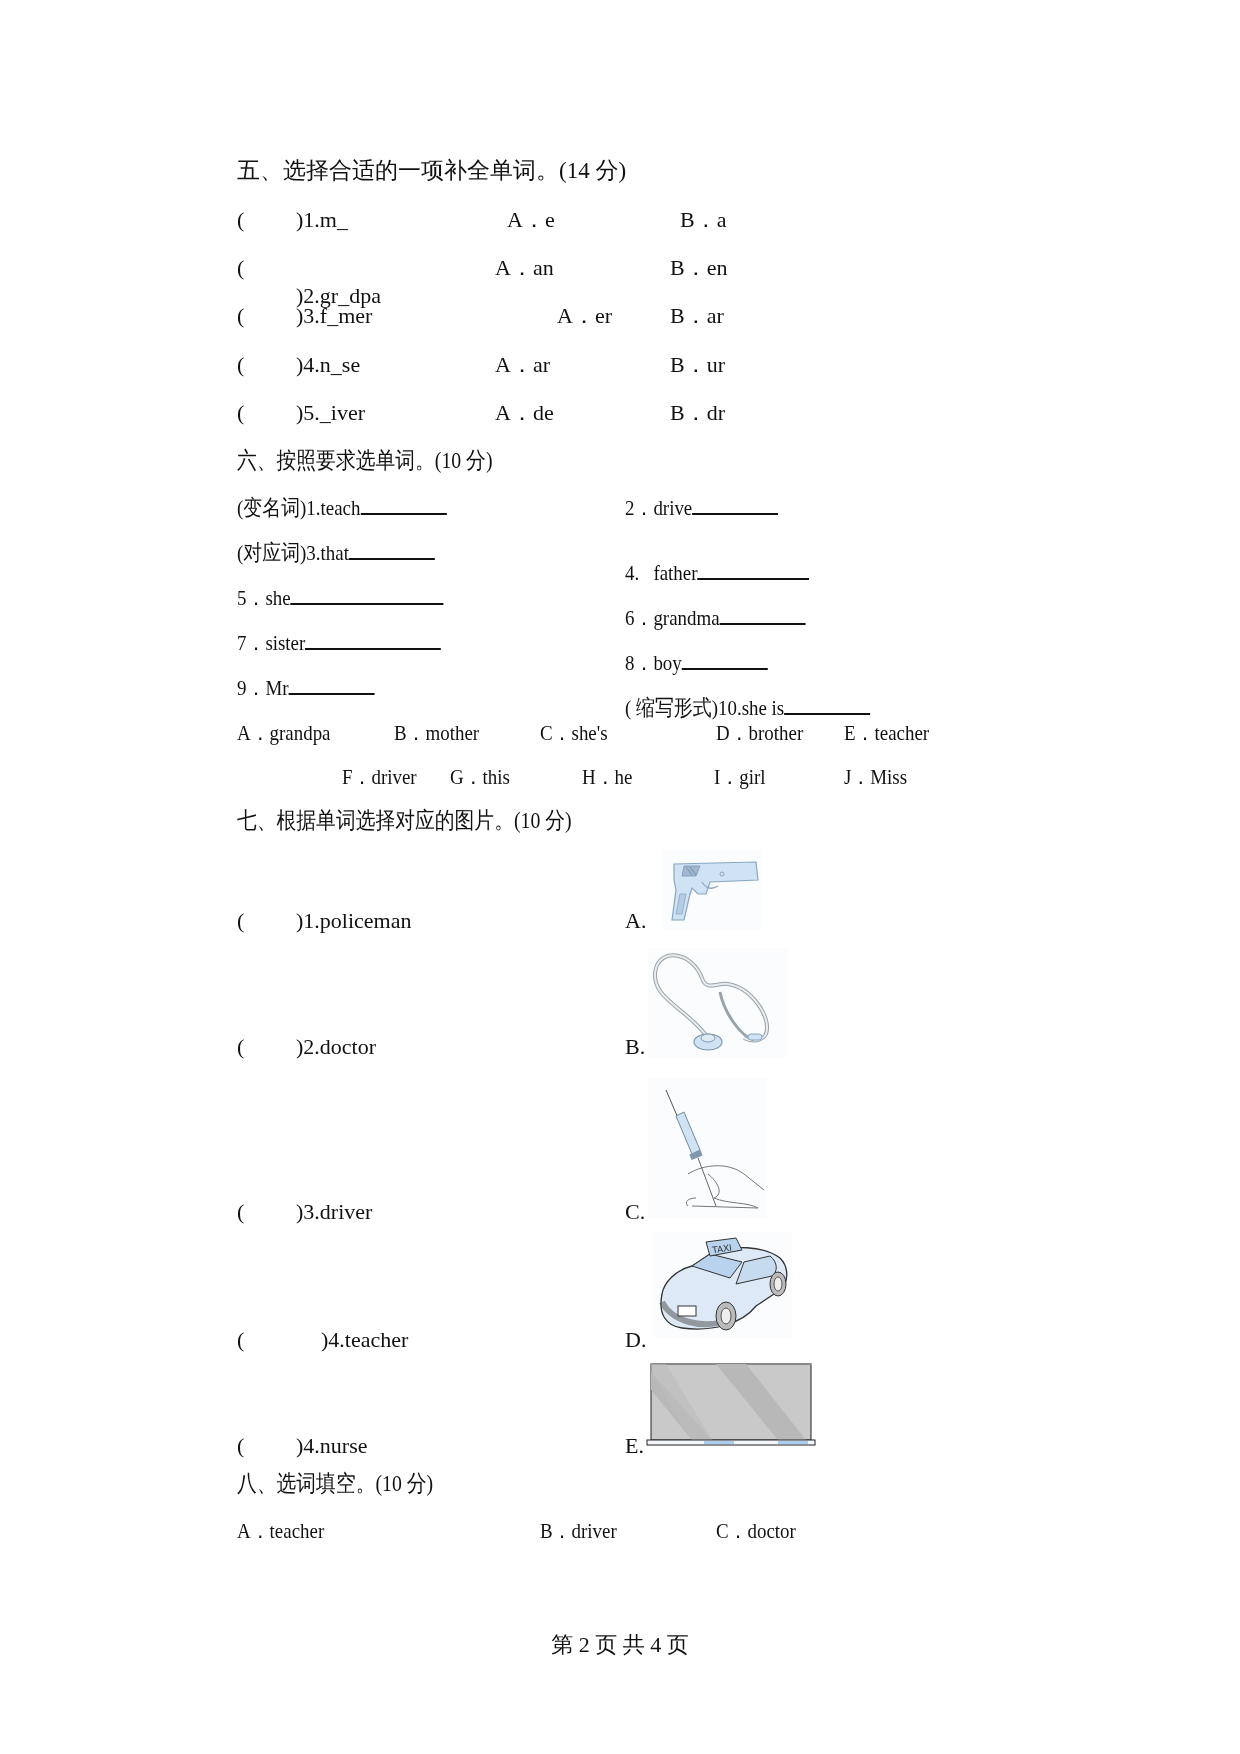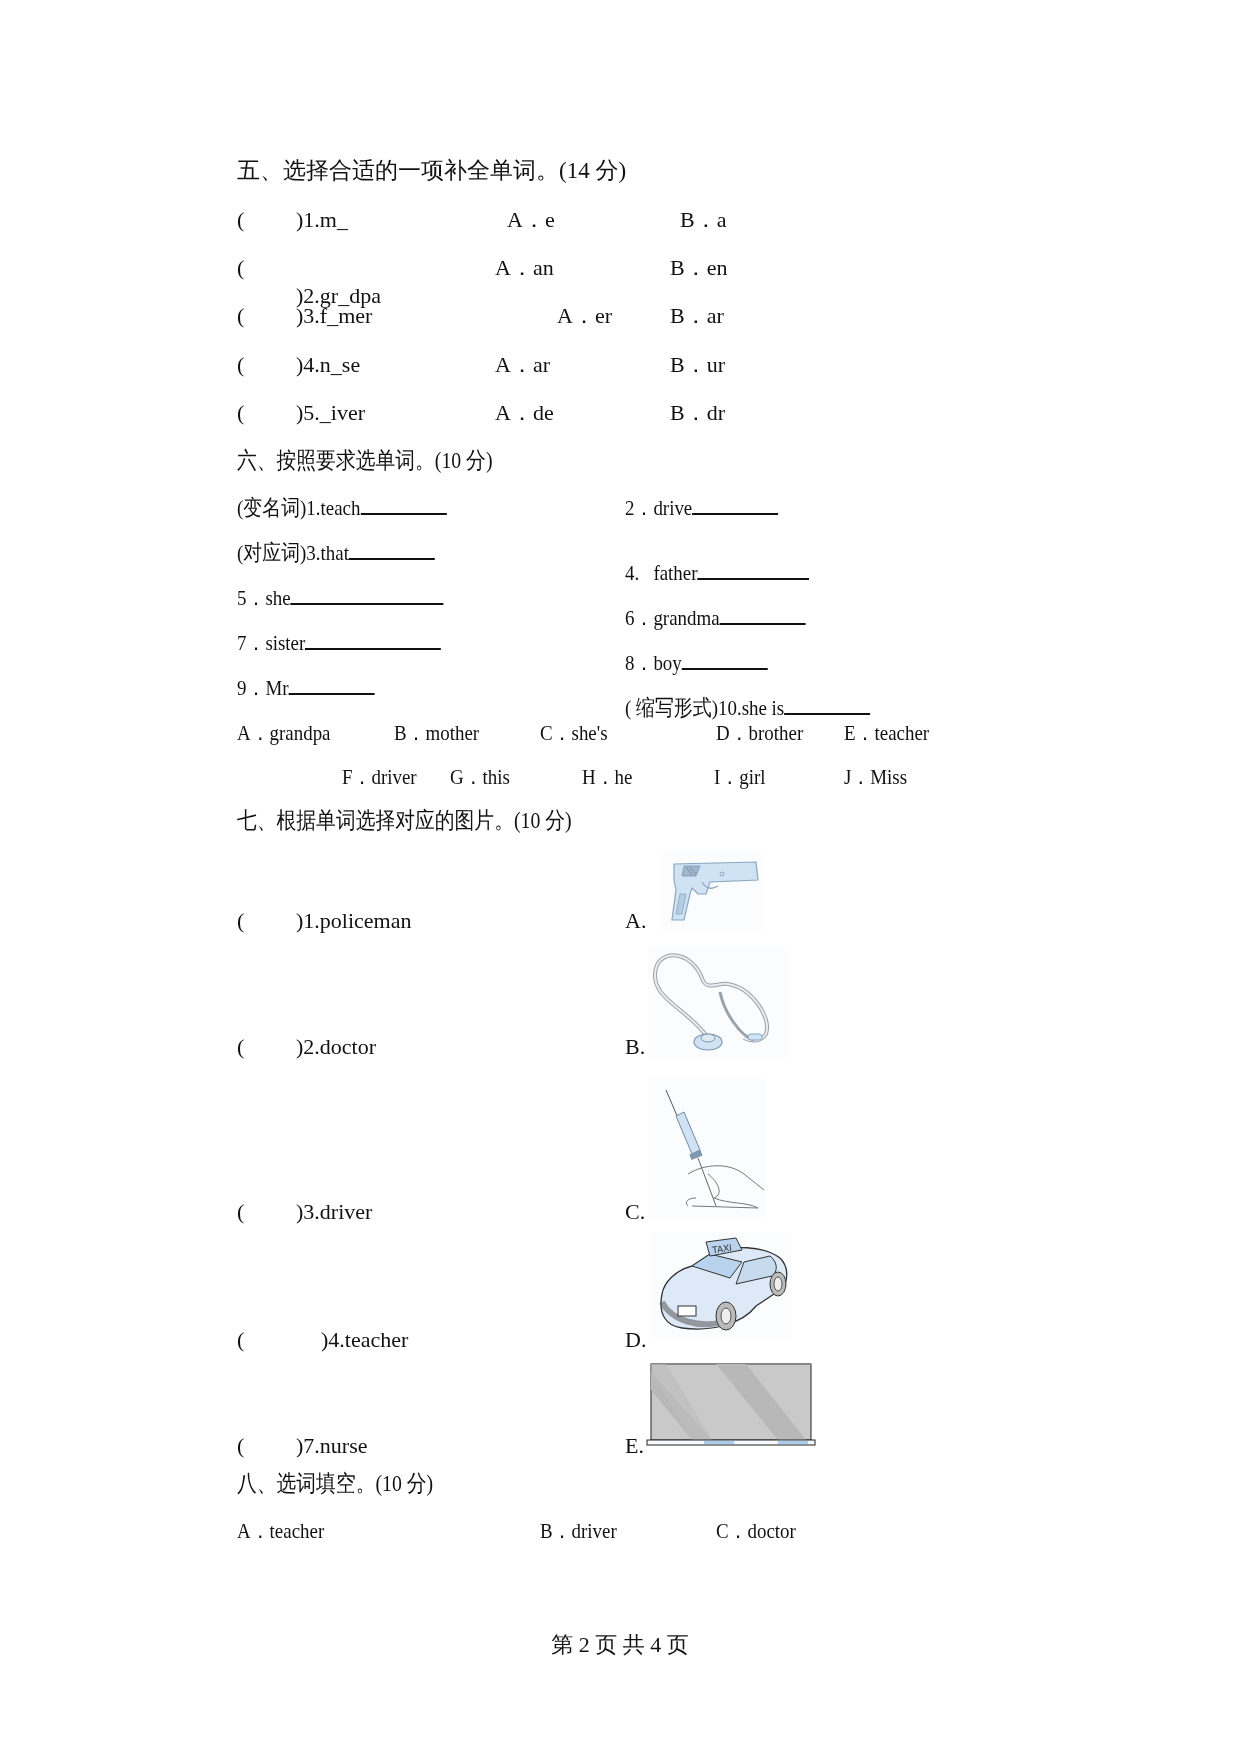--- a/index.html
+++ b/index.html
@@ -79,21 +79,21 @@
 
 <div class="t" style="left:237px; top:1199px;">(</div>
 <div class="t" style="left:296px; top:1199px;">)3.driver</div>
 <div class="t" style="left:625px; top:1199px;">C.</div>
 
 <div class="t" style="left:237px; top:1327px;">(</div>
 <div class="t" style="left:296px; top:1327px;margin-left:25px;">)4.teacher</div>
 <div class="t" style="left:625px; top:1327px;">D.</div>
 
 <div class="t" style="left:237px; top:1433px;">(</div>
-<div class="t" style="left:296px; top:1433px;">)7.nurse</div>
+<div class="t" style="left:296px; top:1433px;">)4.nurse</div>
 <div class="t" style="left:625px; top:1433px;">E.</div>
 
 <svg class="pic" style="left:662px; top:850px;" width="100" height="80" viewBox="0 0 100 80">
   <rect x="0" y="0" width="100" height="80" fill="#fbfcfd"></rect>
   <path d="M12 14 L94 12 L96 30 L48 32 L44 44 L36 44 L30 38 L28 44 L22 70 L10 70 L14 40 L12 30 Z" fill="#cfe3f5" stroke="#8aa6bf" stroke-width="1.2"></path>
   <path d="M22 16 L38 16 L34 26 L20 26 Z" fill="#9fb8cf" stroke="#7f98ae" stroke-width="0.8"></path>
   <line x1="24" y1="17" x2="30" y2="25" stroke="#6f889e" stroke-width="0.8"></line>
   <line x1="28" y1="17" x2="34" y2="25" stroke="#6f889e" stroke-width="0.8"></line>
   <path d="M40 32 Q46 42 56 36" fill="none" stroke="#8aa6bf" stroke-width="1.2"></path>
   <path d="M18 44 L24 44 L20 64 L14 64 Z" fill="#b5cde3" stroke="#8aa6bf" stroke-width="0.8"></path>

